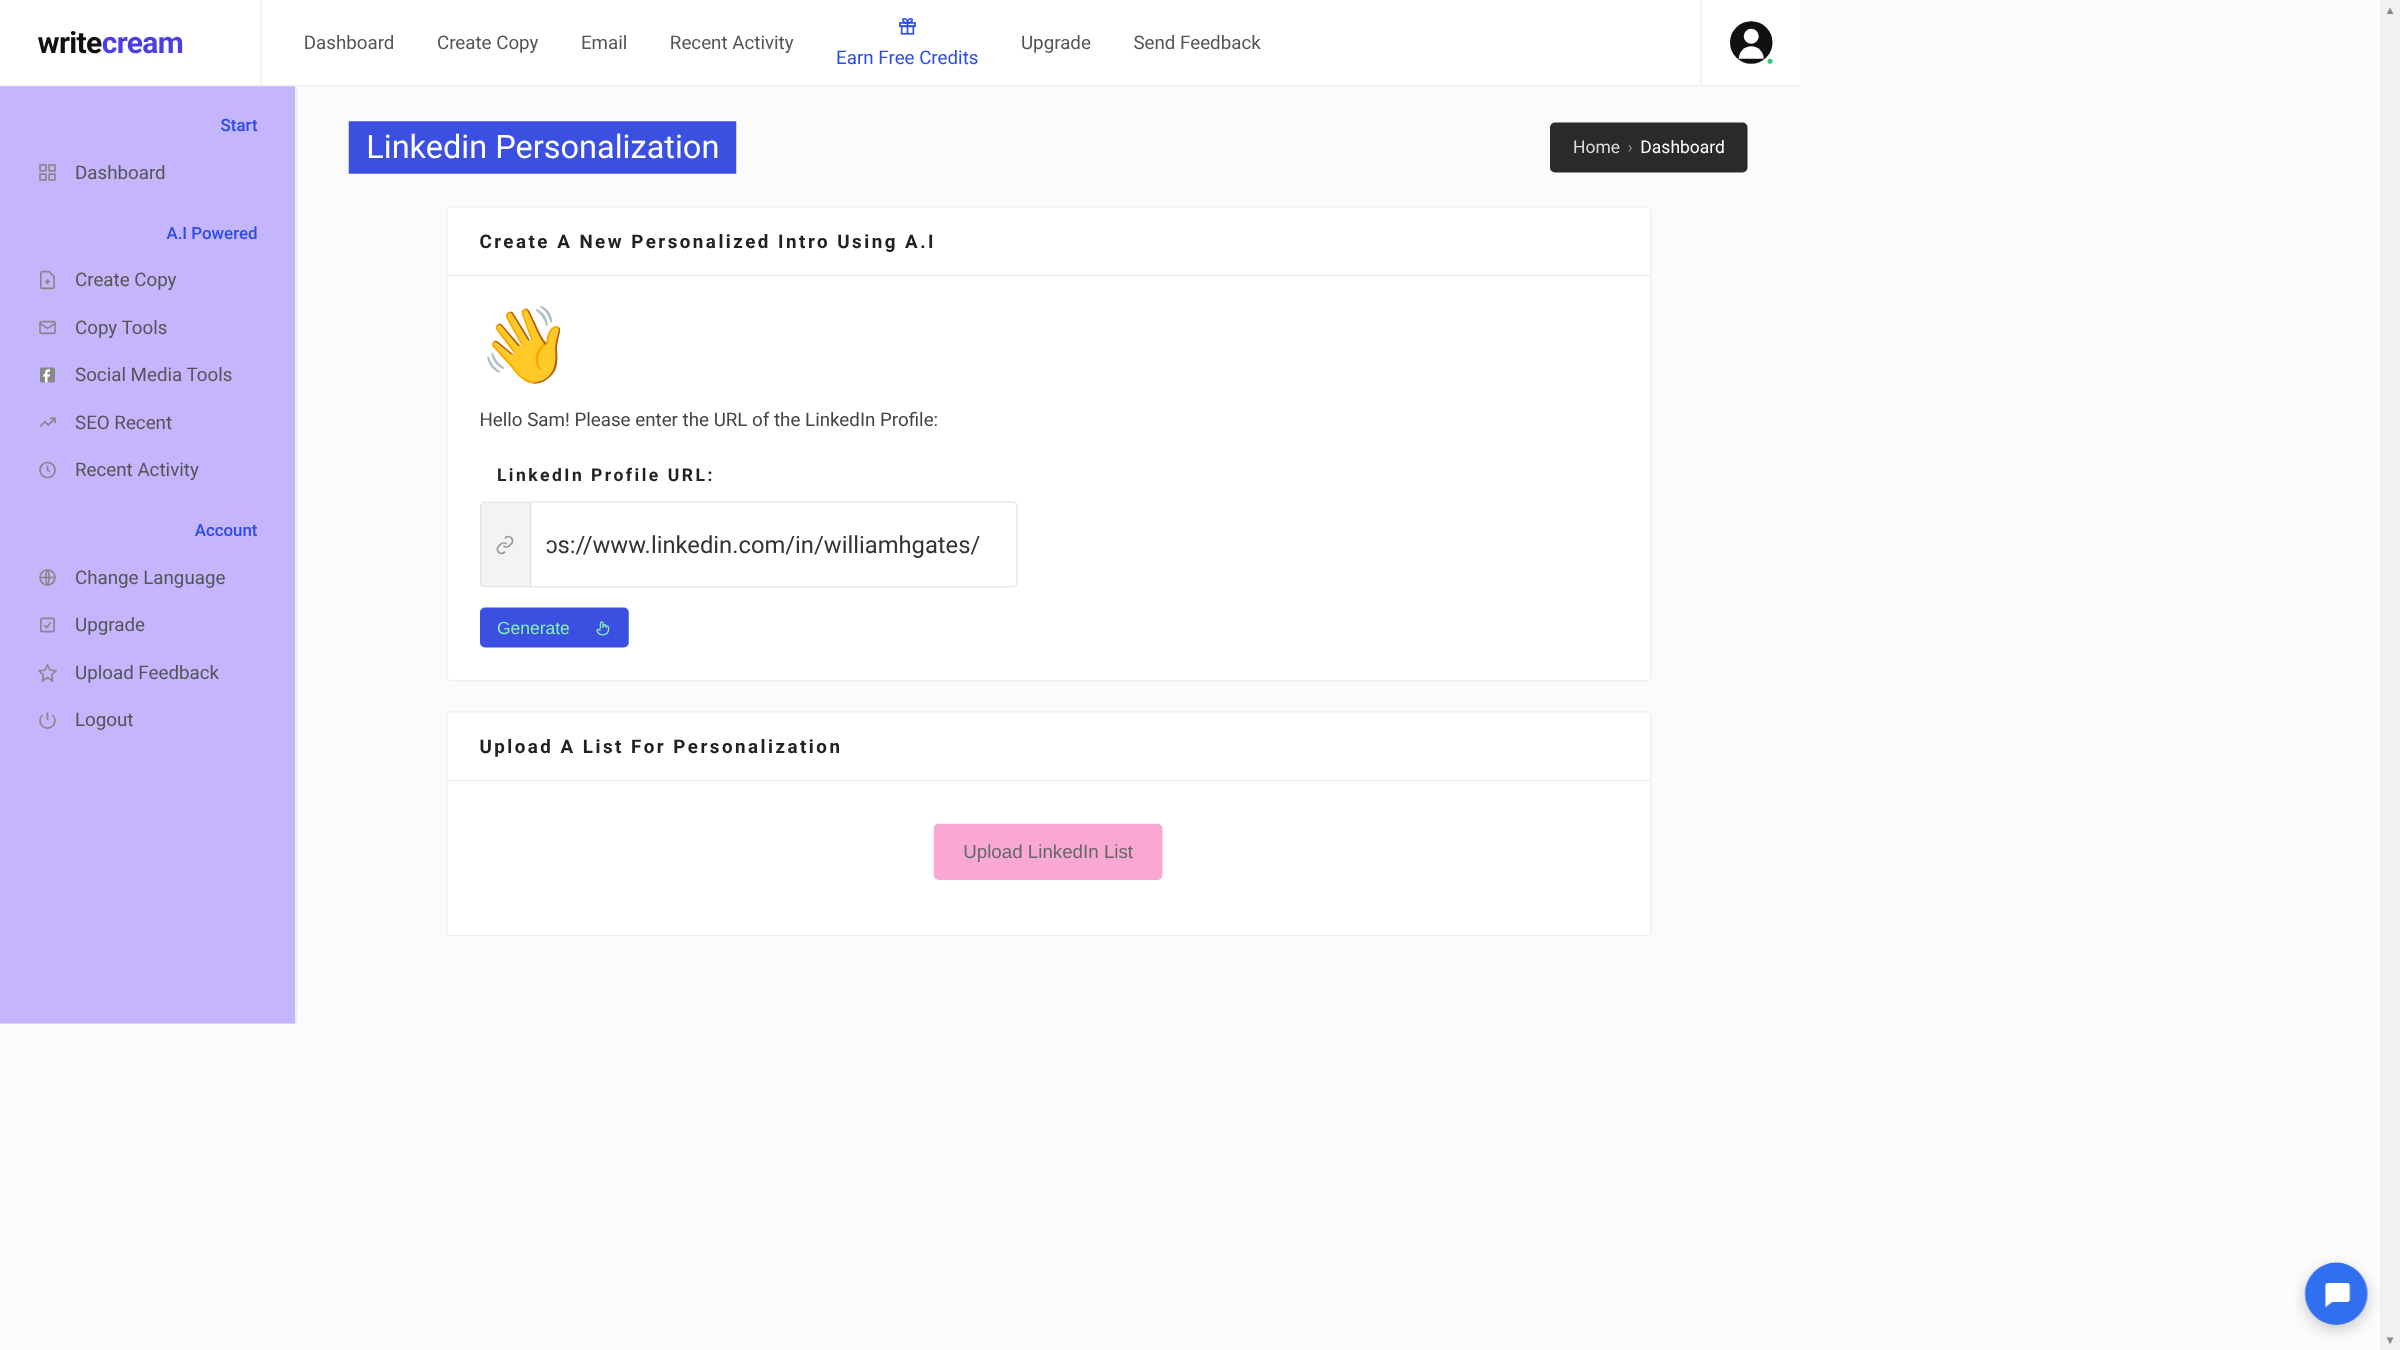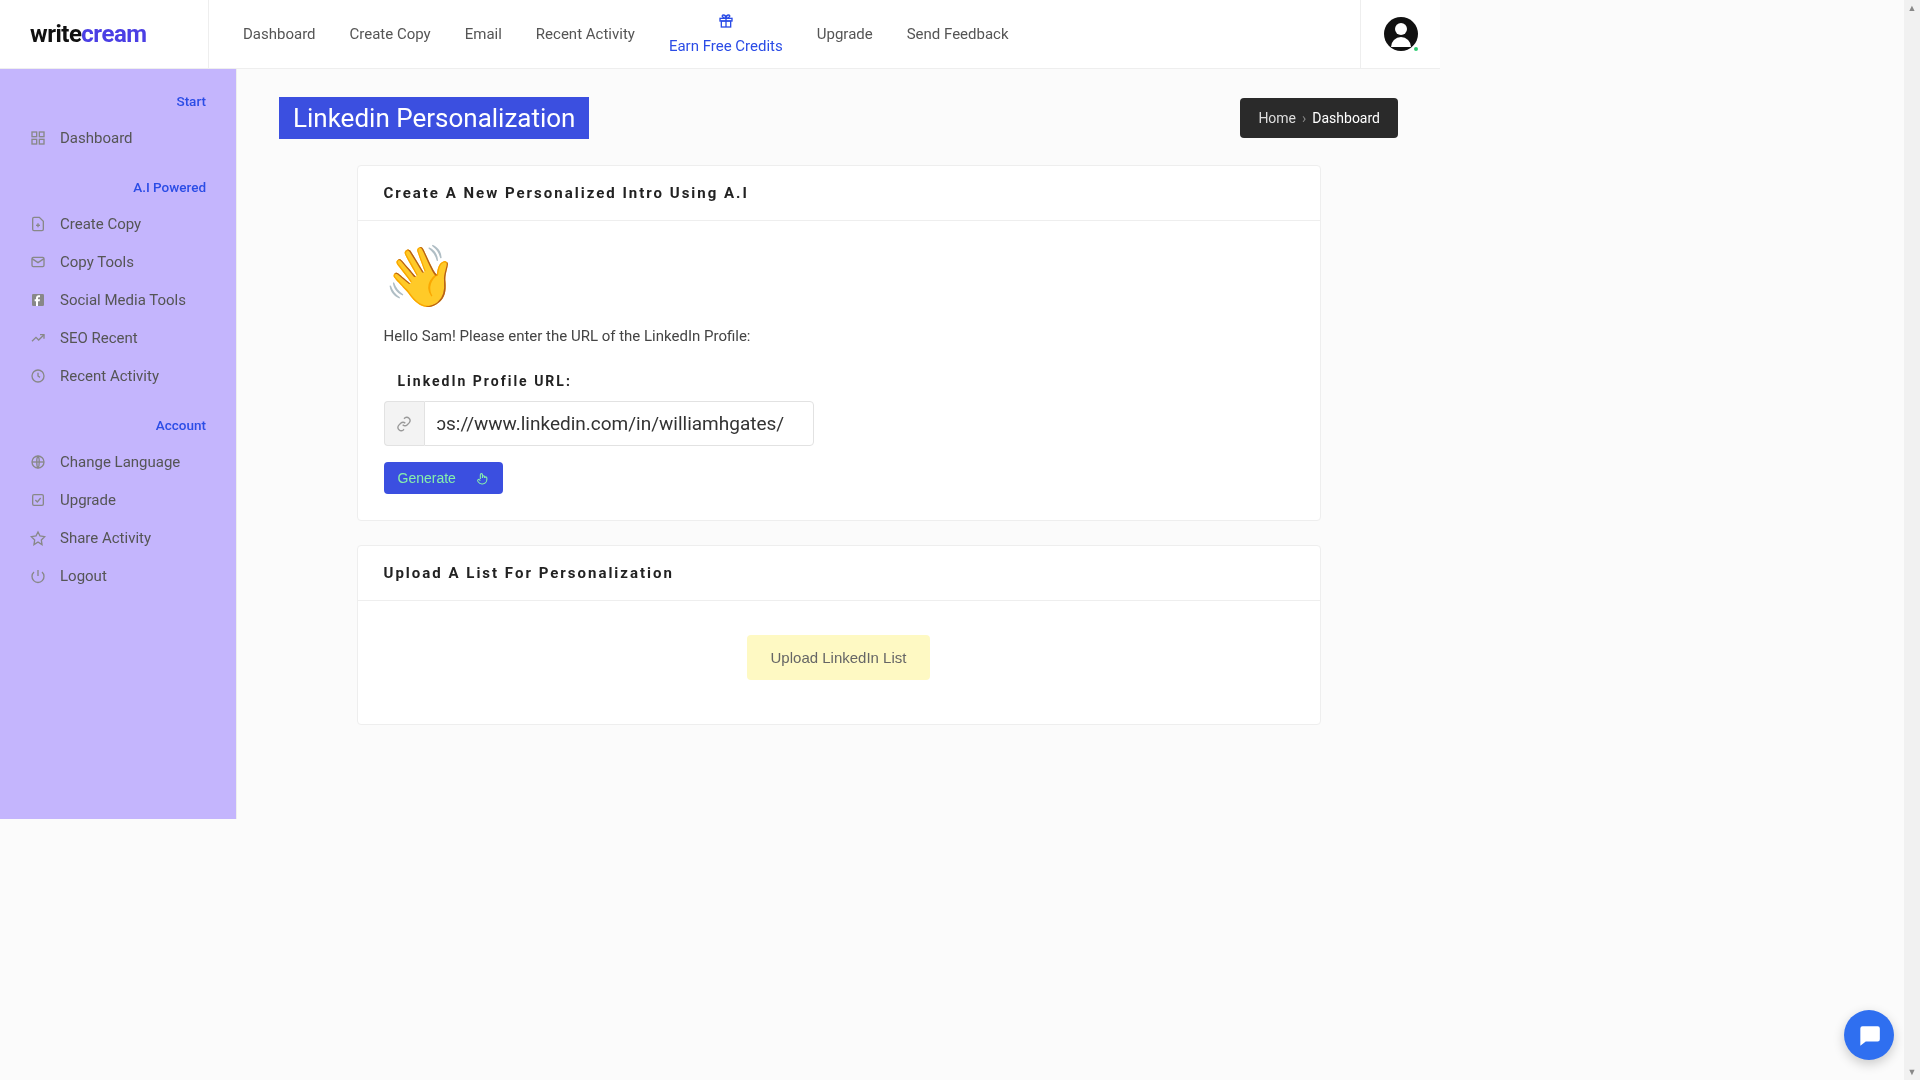--- a/index.html
+++ b/index.html
@@ -132,41 +132,41 @@
     border: 1px solid #e2e2e2;
     border-right: none;
     border-radius: 4px 0 0 4px;
     display: flex; align-items: center; justify-content: center;
     color: #999;
   }
   .url-input {
     flex: 1;
     border: 1px solid #e2e2e2;
     border-radius: 0 4px 4px 0;
-    padding: 10px 12px;
+    padding: 22px 12px;
     font-size: 19px;
     color: #333;
     outline: none;
     font-family: inherit;
   }
 
   .btn-generate {
     background: #3b4fe0;
     color: #86efac;
     border: none;
     border-radius: 4px;
     padding: 8px 14px;
     font-size: 14px;
     cursor: pointer;
     display: inline-flex; align-items: center; gap: 20px;
   }
 
   .upload-body { display: flex; justify-content: center; padding: 34px 0 44px 0; }
   .btn-upload {
-    background: #fef9c3;
+    background: #f9a8d4;
     color: #666;
     border: none;
     border-radius: 4px;
     padding: 14px 24px;
     font-size: 15px;
     cursor: pointer;
   }
 
   
   .chat-fab {
@@ -317,21 +317,21 @@
           </svg>
       </span>
       <span>Upgrade</span>
     </div>
     <div class="side-item">
       <span class="ico">
         <svg width="16" height="16" viewBox="0 0 24 24" fill="none" stroke="currentColor" stroke-width="2">
             <polygon points="12,3 15,9 22,10 17,15 18,22 12,18 6,22 7,15 2,10 9,9"></polygon>
           </svg>
       </span>
-      <span>Share Activity</span>
+      <span>Upload Feedback</span>
     </div>
     <div class="side-item">
       <span class="ico">
         <svg width="16" height="16" viewBox="0 0 24 24" fill="none" stroke="currentColor" stroke-width="2">
             <path d="M18 6a9 9 0 1 1-12 0"></path>
             <line x1="12" y1="3" x2="12" y2="12"></line>
           </svg>
       </span>
       <span>Logout</span>
     </div>

